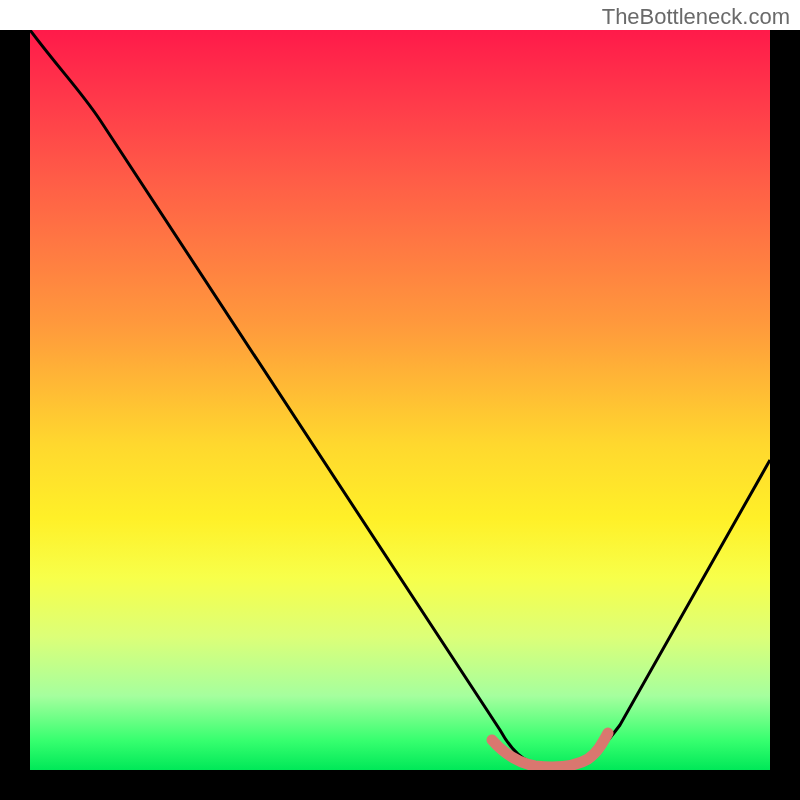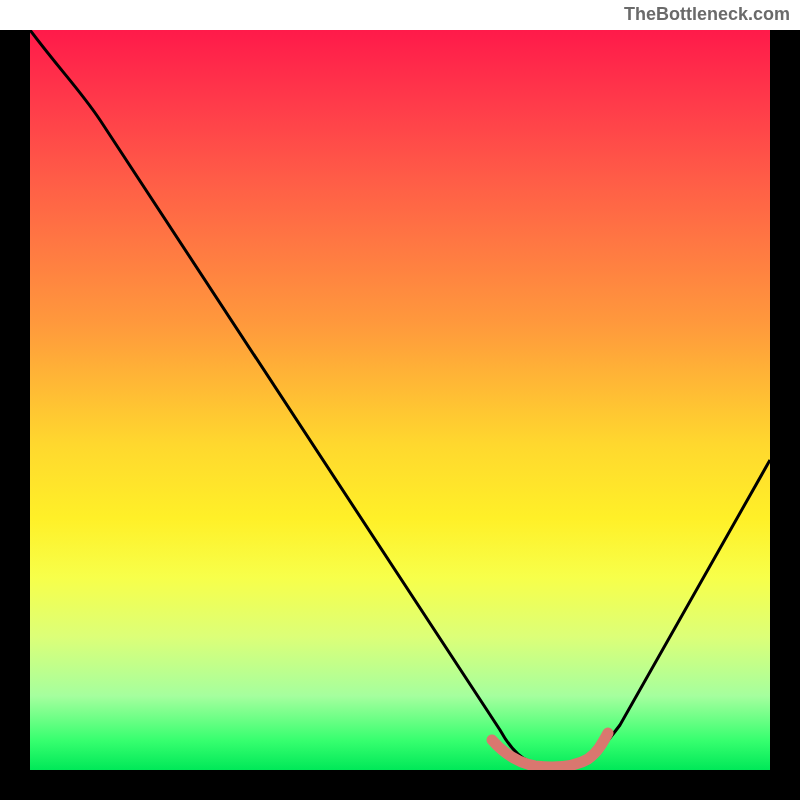--- a/index.html
+++ b/index.html
@@ -10,22 +10,22 @@
   }
   .container {
     width: 800px;
     height: 800px;
     position: relative;
   }
   .watermark {
     position: absolute;
     top: 4px;
     right: 10px;
-    font-size: 18px;
-    font-weight: bold;
+    font-size: 22px;
+    font-weight: normal;
     color: #6a6a6a;
     z-index: 10;
   }
   .chart-area {
     position: absolute;
     top: 30px;
     left: 30px;
     width: 740px;
     height: 740px;
     background: linear-gradient(to bottom,

